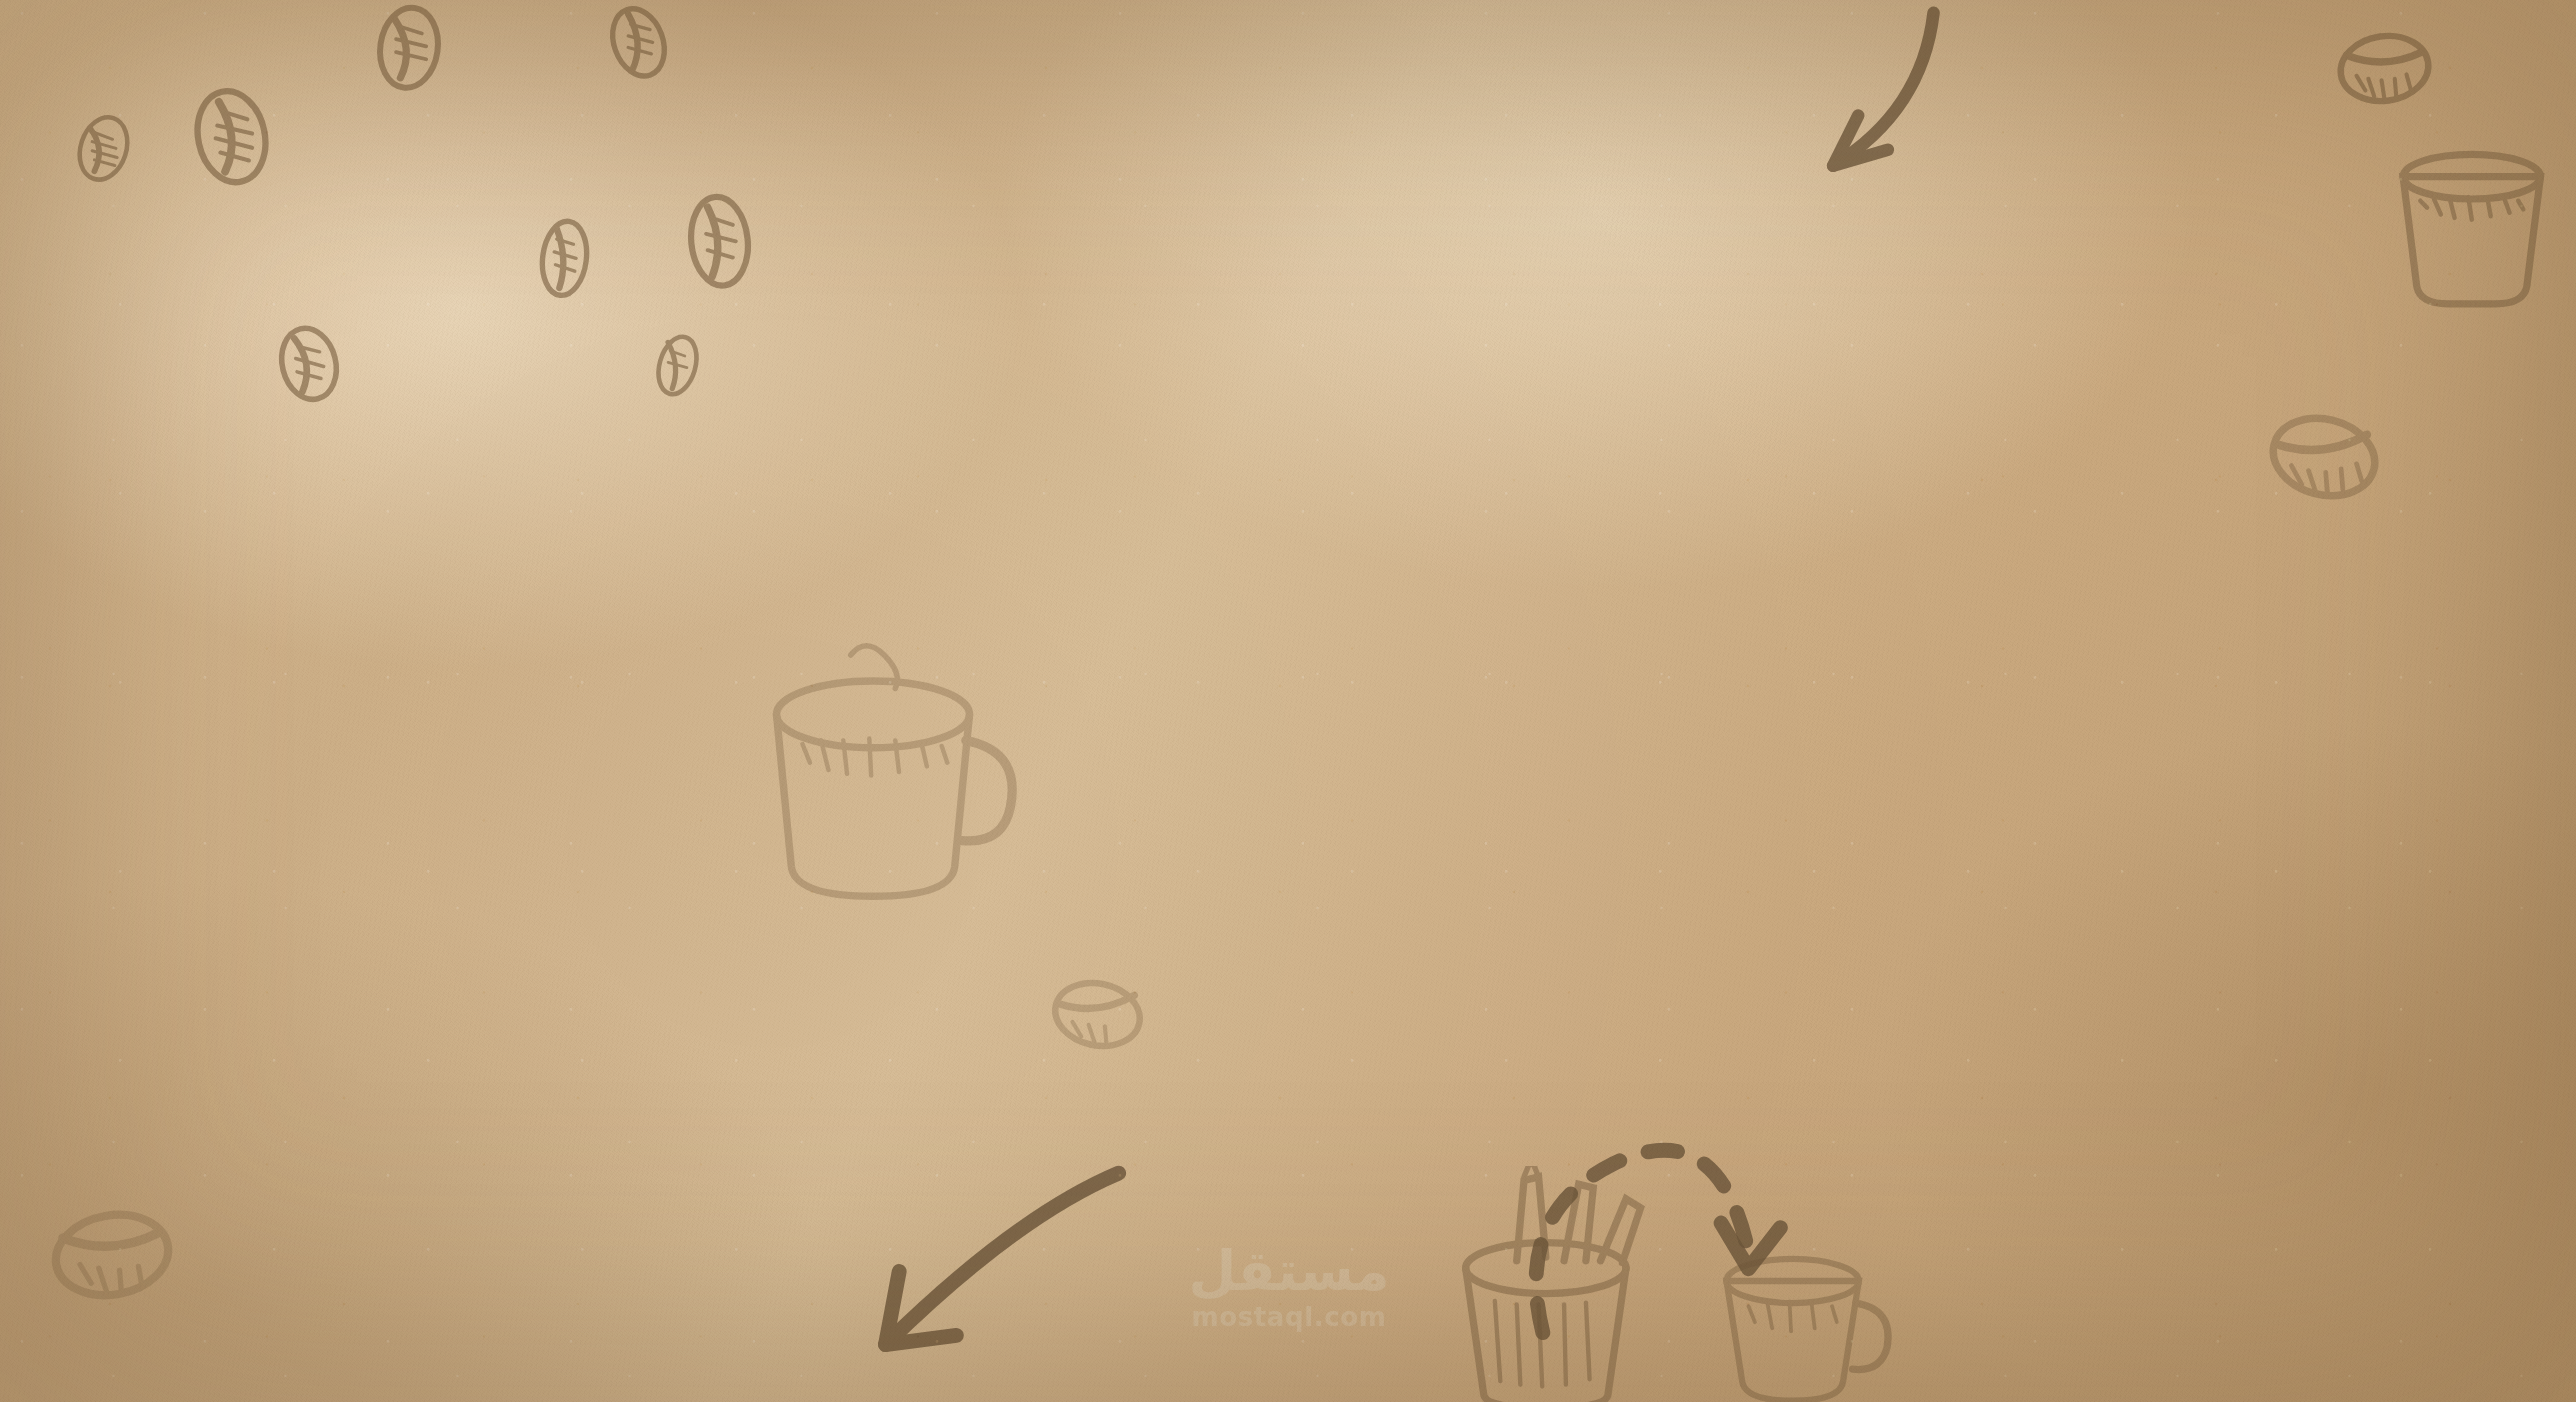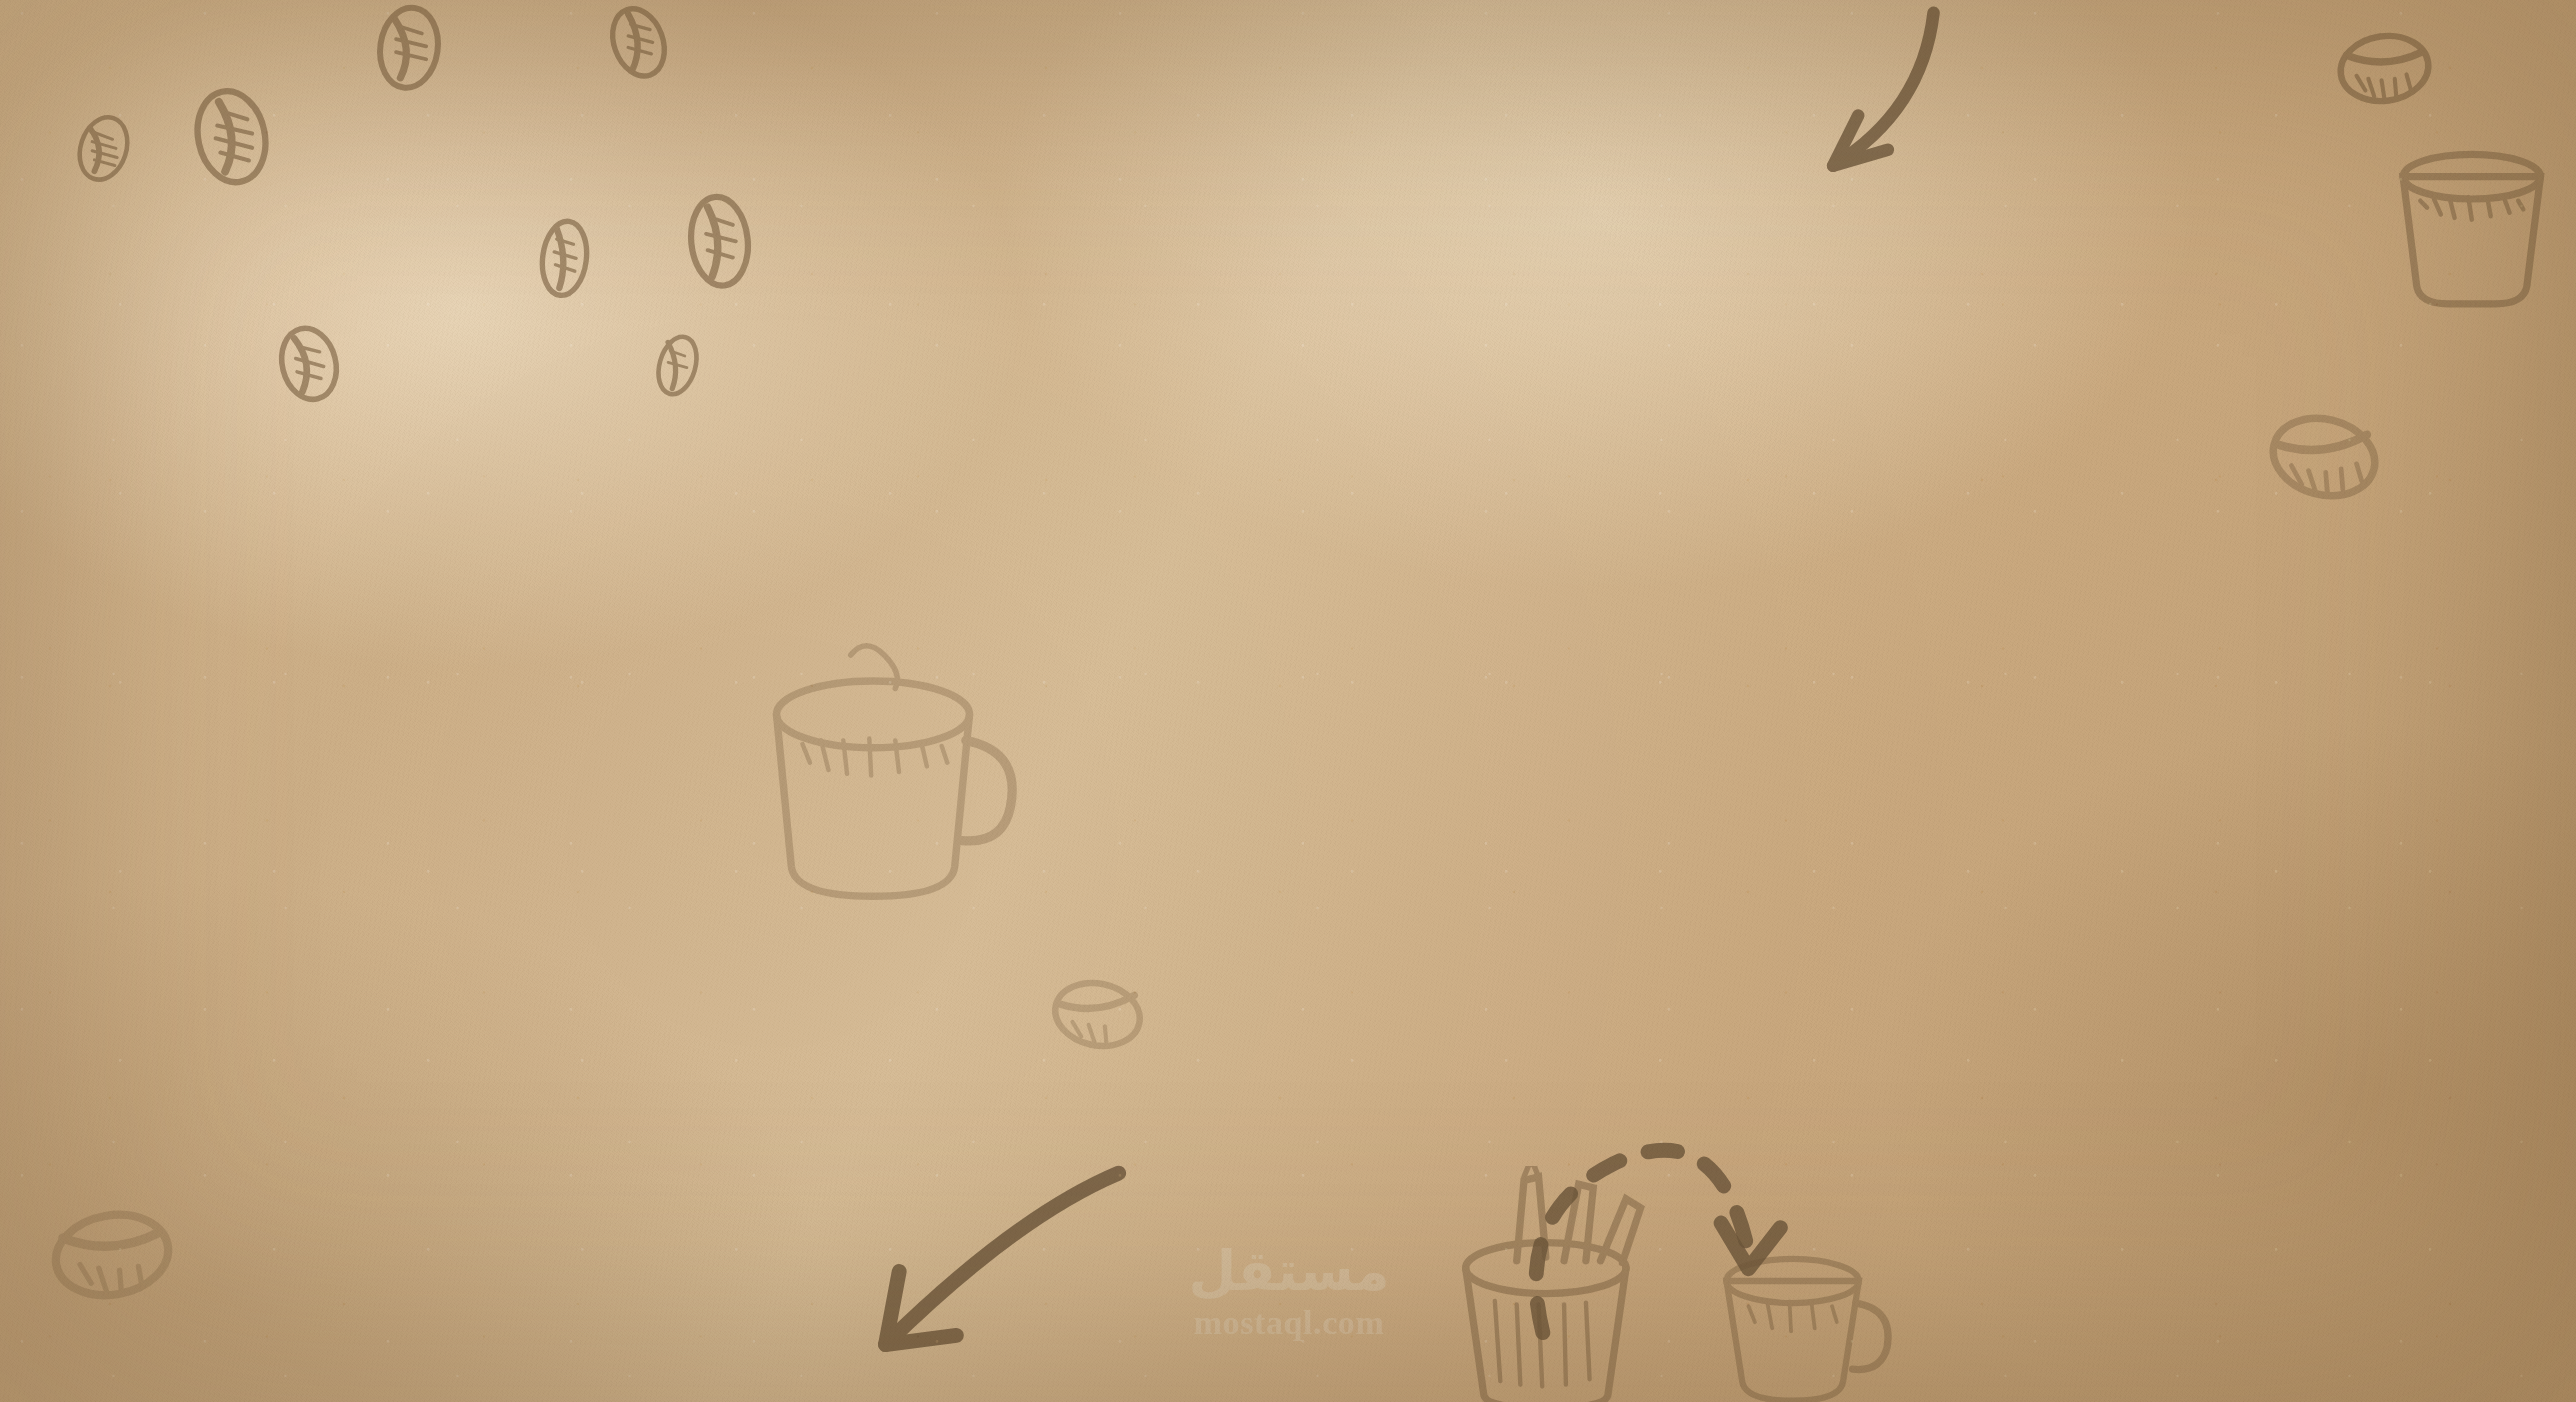--- a/index.html
+++ b/index.html
@@ -48,21 +48,21 @@
   .col{position:absolute;}
 
   
   .brush{position:absolute;pointer-events:none;}
   .brush svg{display:block;}
 
   
   .watermark{position:absolute;text-align:center;opacity:.30;pointer-events:none;
     color:#e6dfcd;font-weight:700;}
   .wm-ar{font-size:55px;letter-spacing:-1.1px;direction:rtl;line-height:1;}
-  .wm-en{font-size:34px;letter-spacing:0.6px;line-height:1.4;font-family:Liberation Serif, serif;}
+  .wm-en{font-size:26px;letter-spacing:0.6px;line-height:1.4;}
 </style>
 </head>
 <body>
 
 <div class="board">
 
   <div class="doodle" style="left:69px;top:112px;">
     <svg width="69" height="74" viewBox="0 0 60 65">
         <g fill="none" stroke="currentColor" stroke-width="4" stroke-linecap="round">
       <ellipse cx="30" cy="32" rx="20" ry="28" transform="rotate(18 30 32)"></ellipse>

